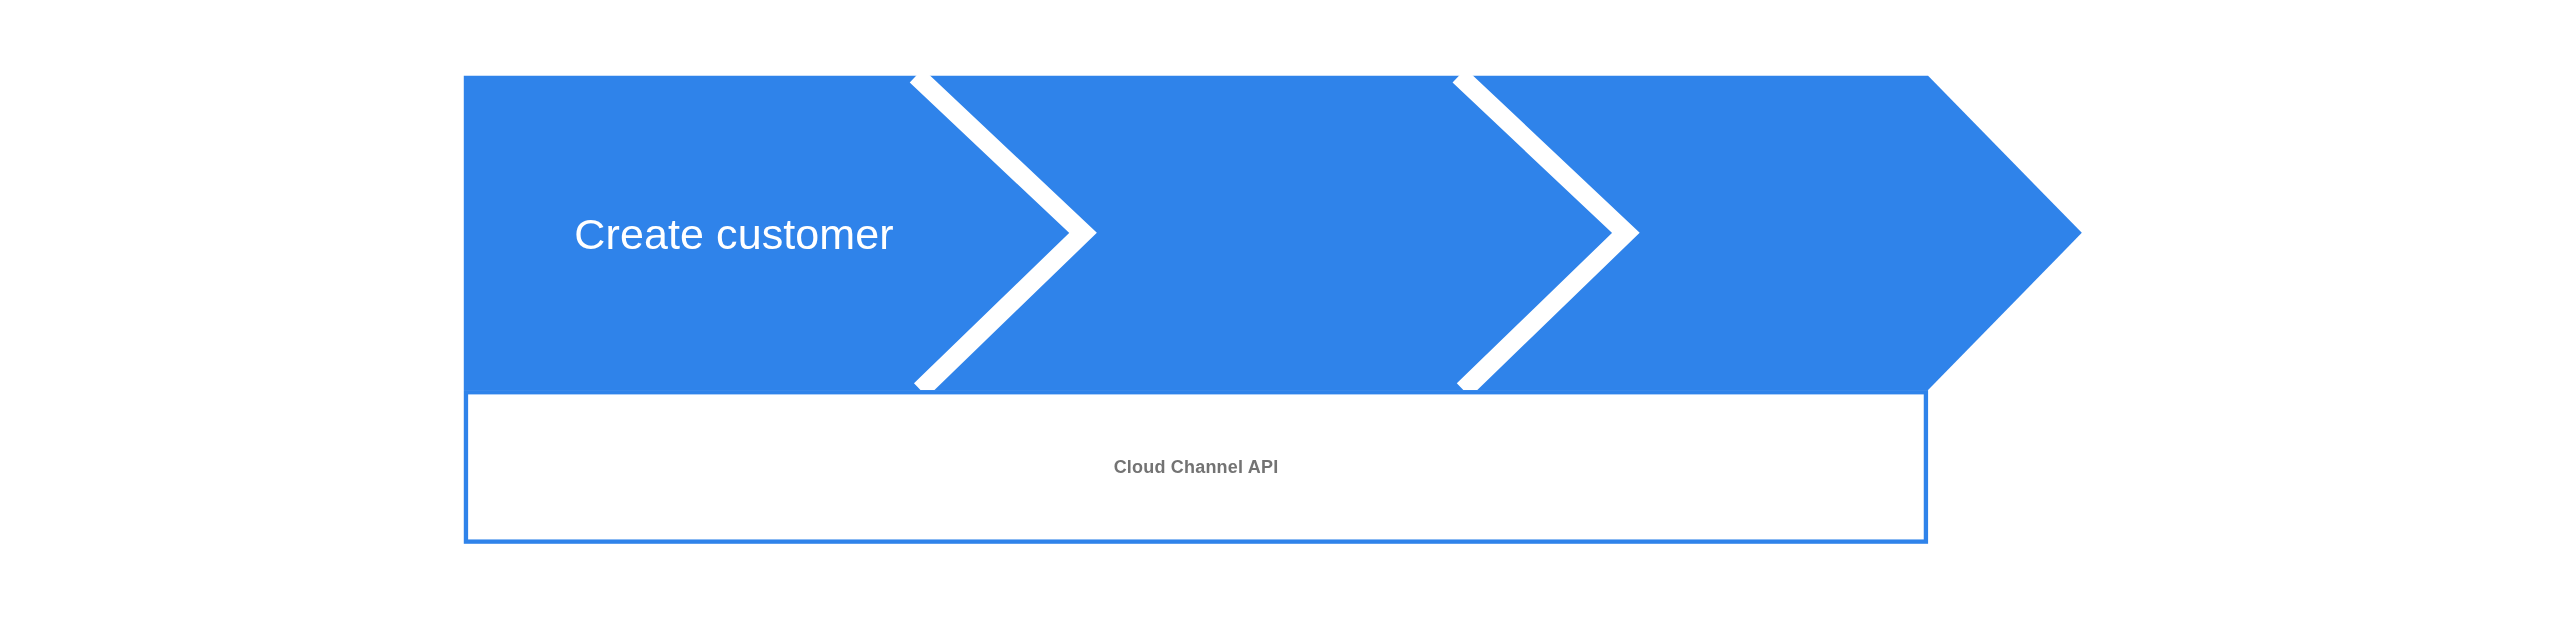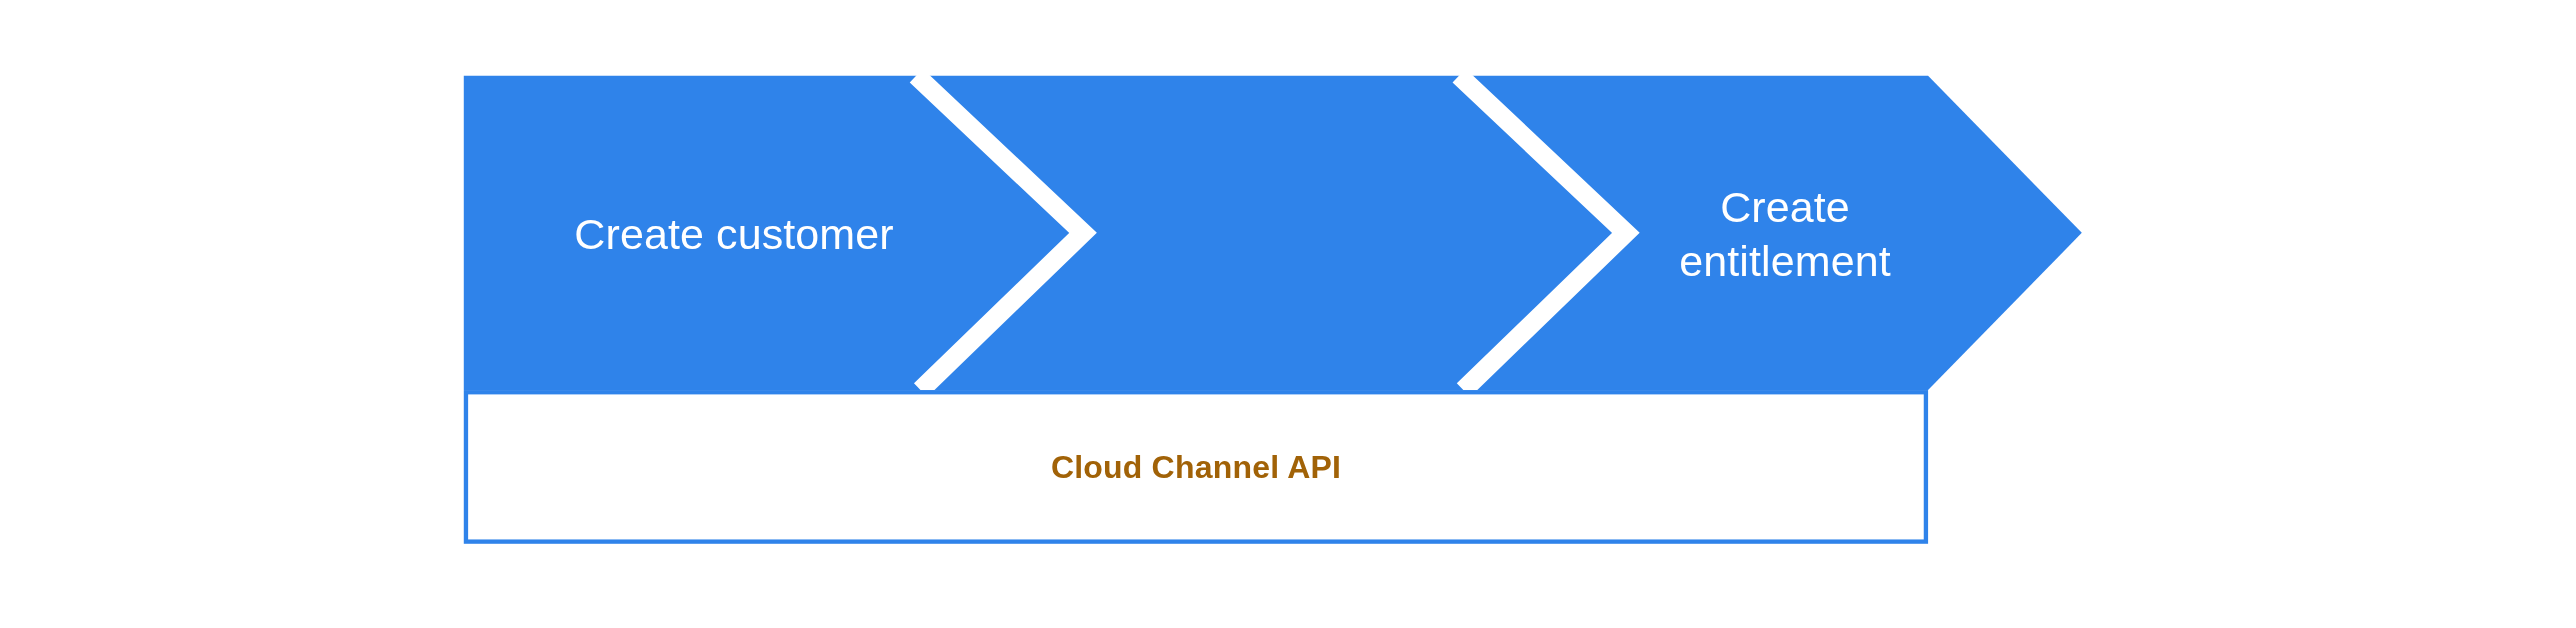--- a/index.html
+++ b/index.html
@@ -62,23 +62,23 @@
   
   #api-box-label {
     position: absolute;
     left: 464px;
     top: 390px;
     width: 1464px;
     height: 154px;
     display: flex;
     align-items: center;
     justify-content: center;
-    color: #a16207;
+    color: #737373;
     font-family: "Liberation Sans", sans-serif;
-    font-size: 32px;
+    font-size: 18px;
     font-weight: 700;
     letter-spacing: 0.2px;
     pointer-events: none;
   }
 </style>
 </head>
 <body>
 
 <div id="stage">
 
@@ -91,20 +91,18 @@
       <path d="M 1055,87 L 1247,268 L 1060,449" fill="none" stroke="#ffffff" stroke-width="22" stroke-linecap="butt" stroke-linejoin="miter"></path>
 
       <path d="M 1680,87 L 1872,268 L 1685,449" fill="none" stroke="#ffffff" stroke-width="22" stroke-linecap="butt" stroke-linejoin="miter"></path>
 
       <rect x="536.5" y="451.5" width="1681" height="172" fill="#ffffff" stroke="#2f83ea" stroke-width="5"></rect>
     </svg>
 
     <div class="step-label" id="step-label-0">Create customer</div>
 
 
-    <div class="step-label" id="step-label-2">Create
-entitlement</div>
 
     <div id="api-box-label">Cloud Channel API</div>
 
   </div>
 </div>
 
 
 </body></html>

